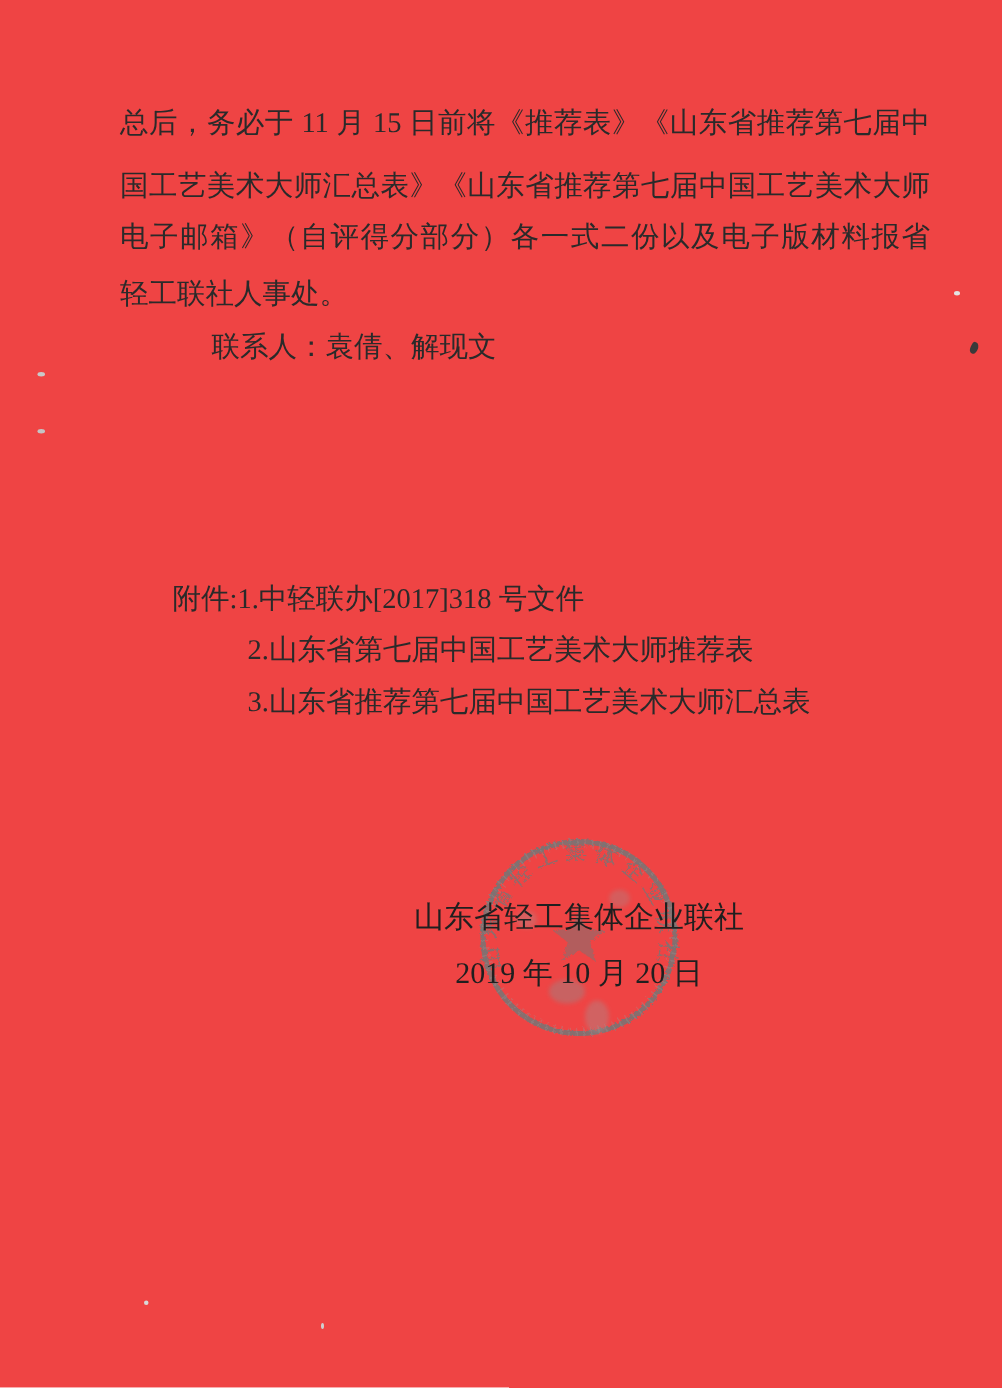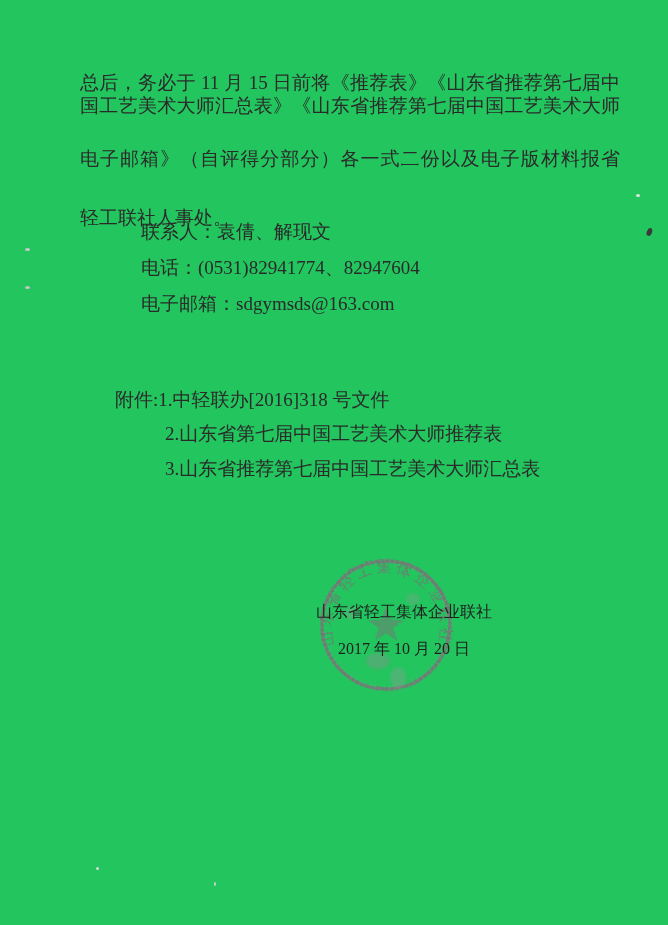--- a/index.html
+++ b/index.html
@@ -1,48 +1,48 @@
 <!DOCTYPE html>
 <html><head>
 <meta charset="utf-8">
 <style>
   html, body { margin: 0; padding: 0; background: #ffffff; }
   .page {
     position: relative;
     width: 668px;
     height: 925px;
-    background: #22c55e;
+    background: #ef4444;
     overflow: hidden;
     font-family: "Liberation Serif", "DejaVu Serif", serif;
     color: #2a2a2a;
   }
   .tline {
     position: absolute;
     font-size: 19px;
     line-height: 21px;
     white-space: nowrap;
     color: #2a2a2a;
   }
   .jline {
     left: 80px;
     width: 540px;
     white-space: normal;
     text-align: justify;
     text-align-last: justify;
     text-justify: inter-character;
   }
-  .plain-last { left: 80px; margin-top: 21px; }
+  .plain-last { left: 80px; }
   .contact { left: 113px; margin-left: 28px; }
   .attach-line { left: 115px; }
   .attach-item { left: 165px; text-align: right; }
   .sig {
     position: absolute;
-    left: 404px;
+    left: 386px;
     transform: translateX(-50%);
-    font-size: 16px;
+    font-size: 20px;
     line-height: 22px;
     white-space: nowrap;
     color: #1f1f1f;
     z-index: 3;
   }
   .seal-wrap {
     position: absolute;
     left: 306px;
     top: 545px;
     width: 160px;
@@ -57,30 +57,28 @@
   .speck-b1 { left: 96px;  top: 867px; width: 3px;  height: 3px;  background: #d8d8d8; }
   .speck-b2 { left: 214px; top: 882px; width: 2px;  height: 4px;  background: #cfcfcf; }
   .blob { position: absolute; border-radius: 50%; filter: blur(1.5px); }
 </style>
 </head>
 <body>
 
 <div class="page">
 
   <div class="tline jline" style="top:72px">总后，务必于 11 月 15 日前将《推荐表》《山东省推荐第七届中</div>
-  <div class="tline jline" style="top:95px">国工艺美术大师汇总表》《山东省推荐第七届中国工艺美术大师</div>
+  <div class="tline jline" style="top:114px">国工艺美术大师汇总表》《山东省推荐第七届中国工艺美术大师</div>
   <div class="tline jline" style="top:148px">电子邮箱》（自评得分部分）各一式二份以及电子版材料报省</div>
   <div class="tline plain-last" style="top:186px">轻工联社人事处。</div>
 
   <div class="tline contact" style="top:221px">联系人：袁倩、解现文</div>
-  <div class="tline contact" style="top:257px">电话：(0531)82941774、82947604</div>
-  <div class="tline contact" style="top:293px">电子邮箱：sdgymsds@163.com</div>
 
   <div class="tline attach-line" style="top:389px">
-    <span>附件:</span><span>1.中轻联办[2016]318 号文件</span>
+    <span>附件:</span><span>1.中轻联办[2017]318 号文件</span>
   </div>
   <div class="tline attach-item" style="top:423px">2.山东省第七届中国工艺美术大师推荐表</div>
   <div class="tline attach-item" style="top:458px">3.山东省推荐第七届中国工艺美术大师汇总表</div>
 
   <div class="seal-wrap">
     <svg width="160" height="160" viewBox="0 0 160 160">
       <defs>
         <filter id="rough" x="-10%" y="-10%" width="120%" height="120%">
           <feTurbulence type="fractalNoise" baseFrequency="0.55" numOctaves="2" result="n"></feTurbulence>
           <feDisplacementMap in="SourceGraphic" in2="n" scale="3.2"></feDisplacementMap>
@@ -99,21 +97,21 @@
       <path opacity="0.5" filter="url(#rough)" d="M80 62 L84.7 74.6 L98.1 75 L87.5 83.2 L91.3 96.1 L80 88.6 L68.7 96.1 L72.5 83.2 L61.9 75 L75.3 74.6 Z" fill="#767676"></path>
     </svg>
     
     <div class="blob" style="left:60px; top:108px; width:24px; height:16px; background:#8f8f8f; opacity:.40;"></div>
     <div class="blob" style="left:84px; top:122px; width:16px; height:22px; background:#9a9a9a; opacity:.35;"></div>
     <div class="blob" style="left:38px; top:62px; width:14px; height:12px; background:#a0a0a0; opacity:.30;"></div>
     <div class="blob" style="left:100px; top:48px; width:14px; height:12px; background:#989898; opacity:.30;"></div>
   </div>
 
   <div class="sig" style="top:601px">山东省轻工集体企业联社</div>
-  <div class="sig" style="top:638px">2017 年 10 月 20 日</div>
+  <div class="sig" style="top:638px">2019 年 10 月 20 日</div>
 
   <div class="speck speck-r"></div>
   <div class="speck speck-r2"></div>
   <div class="speck speck-l1"></div>
   <div class="speck speck-l2"></div>
   <div class="speck speck-b1"></div>
   <div class="speck speck-b2"></div>
 
 </div>
 

